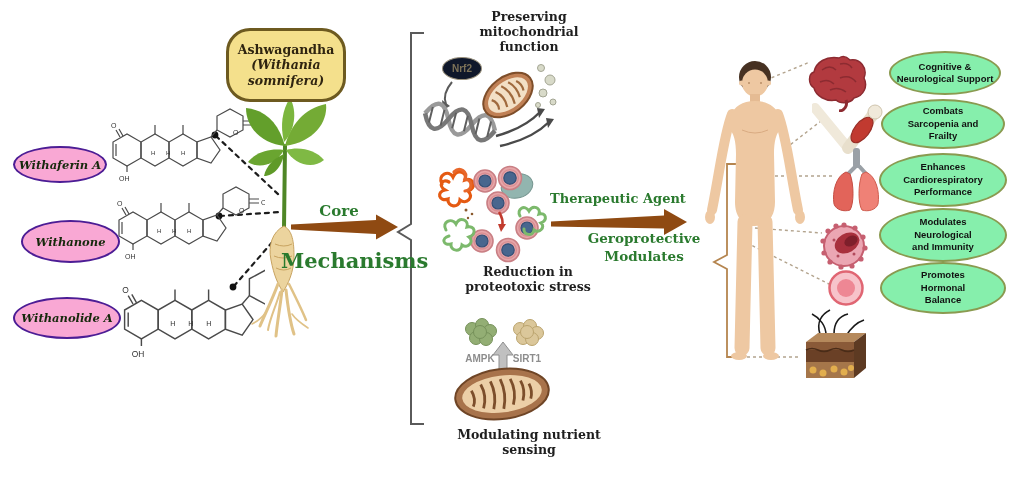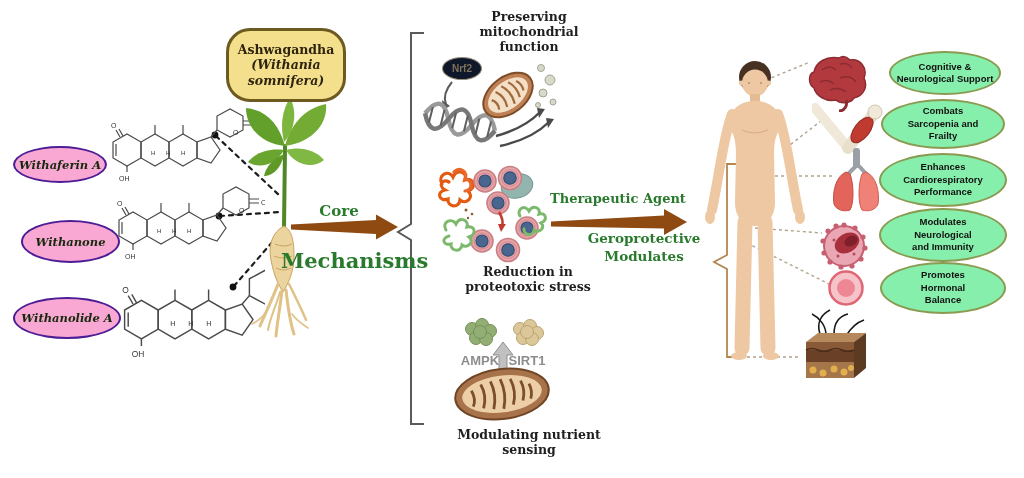--- a/index.html
+++ b/index.html
@@ -24,21 +24,21 @@
   .b-oval span{display:block;}
   
   .mech-title{position:absolute;text-align:center;font-weight:bold;font-size:12.5px;line-height:1.18;color:#1e1e1e;margin-left:32px;}
   .mech-title span{display:block;}
   .green-label{position:absolute;text-align:center;color:#2a7a2e;font-weight:bold;}
   .green-label span{display:block;}
   .nrf2{position:absolute;display:flex;align-items:center;justify-content:center;
         background:#0f172a;border:1.5px solid #9a917c;border-radius:50%;
         font-family:"Liberation Sans",sans-serif;font-weight:bold;font-size:10px;color:#7d7258;}
   .tinylab{position:absolute;text-align:center;font-family:"Liberation Sans",sans-serif;
-           font-size:13px;font-weight:600;color:#8d8d8d;}
+           font-size:10px;font-weight:600;color:#8d8d8d;}
 </style>
 </head>
 <body>
 
 <div class="canvas">
 
   <svg class="abs" style="left:0;top:0" width="1024" height="478" viewBox="0 0 1024 478">
     <g stroke="#1c1c1c" stroke-width="2.2" stroke-dasharray="4 5" stroke-linecap="round" fill="none">
       <line x1="216" y1="136" x2="279" y2="195"></line>
       <line x1="220" y1="216" x2="281" y2="212"></line>

